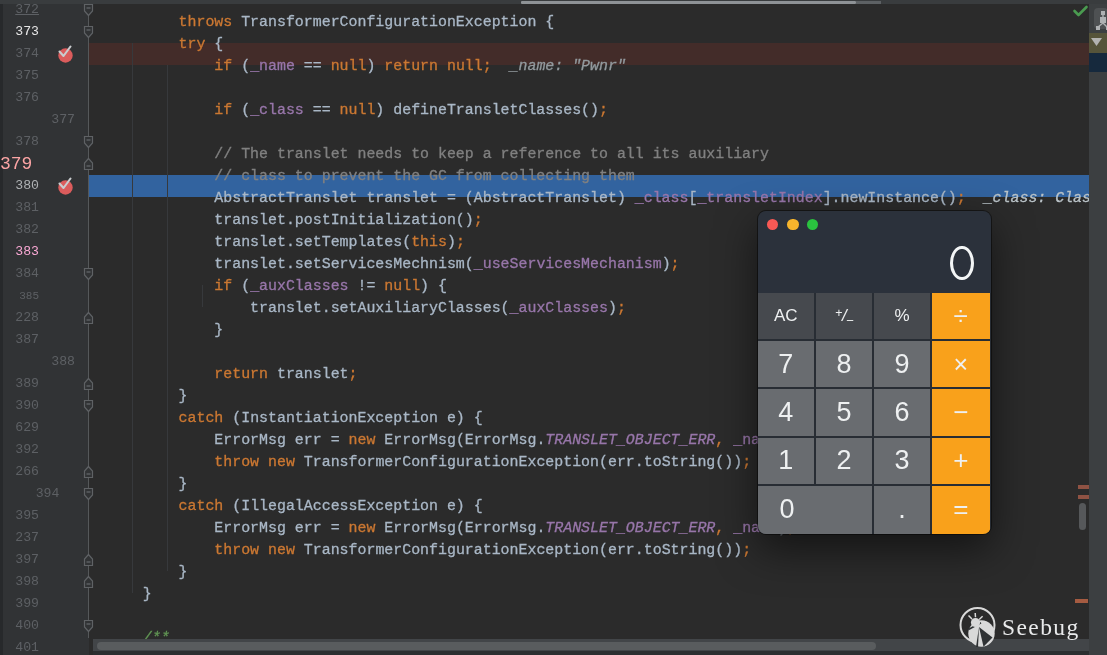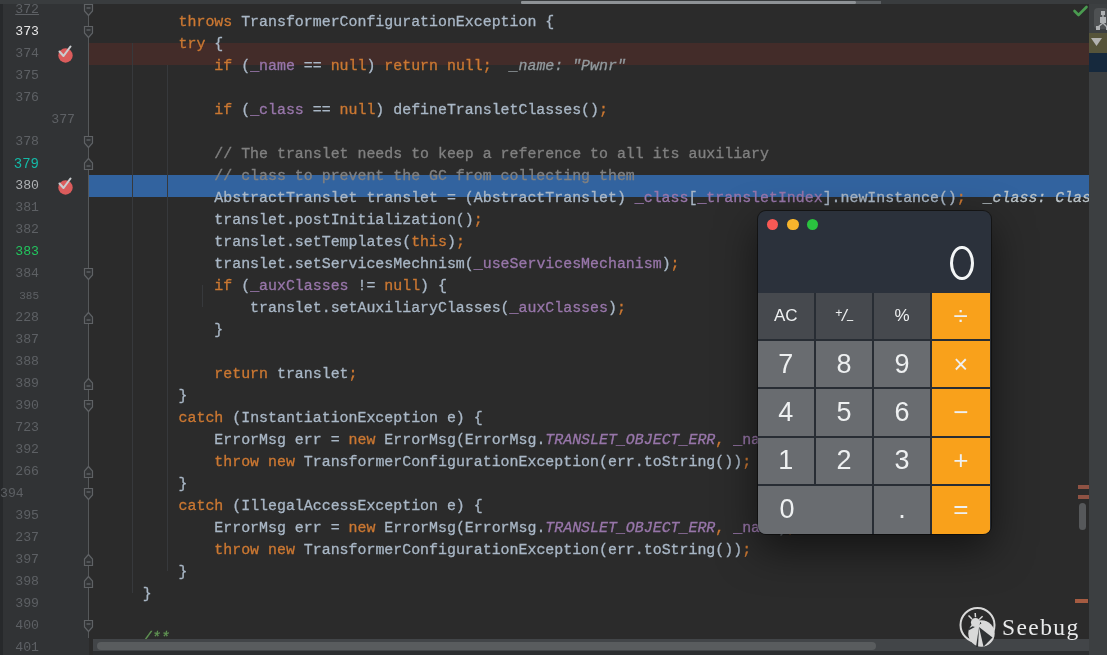--- a/index.html
+++ b/index.html
@@ -23,36 +23,36 @@
 <div class="abs" style="left:88px;top:175px;width:1001px;height:22px;background:#32639f;"></div>
 
 <div class="abs" style="left:88px;top:10px;width:1px;height:628px;background:#55585a;"></div>
 <div class="abs" style="left:0;top:-1px;width:39px;height:22px;line-height:22px;font-size:13.2px;text-align:right;color:#5d6064;text-decoration:underline;">372</div>
 <div class="abs" style="left:0;top:21px;width:39px;height:22px;line-height:22px;font-size:13.2px;text-align:right;color:#e5e5e5;">373</div>
 <div class="abs" style="left:0;top:43px;width:39px;height:22px;line-height:22px;font-size:13.2px;text-align:right;color:#5d6064;">374</div>
 <div class="abs" style="left:0;top:65px;width:39px;height:22px;line-height:22px;font-size:13.2px;text-align:right;color:#5d6064;">375</div>
 <div class="abs" style="left:0;top:87px;width:39px;height:22px;line-height:22px;font-size:13.2px;text-align:right;color:#5d6064;">376</div>
 <div class="abs" style="left:0;top:109px;width:39px;height:22px;line-height:22px;font-size:13.2px;text-align:right;color:#5d6064;margin-left:36px;">377</div>
 <div class="abs" style="left:0;top:131px;width:39px;height:22px;line-height:22px;font-size:13.2px;text-align:right;color:#5d6064;">378</div>
-<div class="abs" style="left:0;top:153px;width:39px;height:22px;line-height:22px;font-size:14px;text-align:right;color:#14b8a6;">379</div>
+<div class="abs" style="left:0;top:153px;width:39px;height:22px;line-height:22px;font-size:18px;text-align:left;color:#fca5a5;">379</div>
 <div class="abs" style="left:0;top:175px;width:39px;height:22px;line-height:22px;font-size:13.2px;text-align:right;color:#aeb1b3;">380</div>
 <div class="abs" style="left:0;top:197px;width:39px;height:22px;line-height:22px;font-size:13.2px;text-align:right;color:#5d6064;">381</div>
 <div class="abs" style="left:0;top:219px;width:39px;height:22px;line-height:22px;font-size:13.2px;text-align:right;color:#5d6064;">382</div>
-<div class="abs" style="left:0;top:241px;width:39px;height:22px;line-height:22px;font-size:13.2px;text-align:right;color:#22c55e;">383</div>
+<div class="abs" style="left:0;top:241px;width:39px;height:22px;line-height:22px;font-size:13.2px;text-align:right;color:#f9a8d4;">383</div>
 <div class="abs" style="left:0;top:263px;width:39px;height:22px;line-height:22px;font-size:13.2px;text-align:right;color:#5d6064;">384</div>
 <div class="abs" style="left:0;top:285px;width:39px;height:22px;line-height:22px;font-size:11px;text-align:right;color:#5d6064;">385</div>
 <div class="abs" style="left:0;top:307px;width:39px;height:22px;line-height:22px;font-size:13.2px;text-align:right;color:#5d6064;">228</div>
 <div class="abs" style="left:0;top:329px;width:39px;height:22px;line-height:22px;font-size:13.2px;text-align:right;color:#5d6064;">387</div>
-<div class="abs" style="left:0;top:351px;width:39px;height:22px;line-height:22px;font-size:13.2px;text-align:right;color:#5d6064;">388</div>
+<div class="abs" style="left:0;top:351px;width:39px;height:22px;line-height:22px;font-size:13.2px;text-align:right;color:#5d6064;padding-left:36px;">388</div>
 <div class="abs" style="left:0;top:373px;width:39px;height:22px;line-height:22px;font-size:13.2px;text-align:right;color:#5d6064;">389</div>
 <div class="abs" style="left:0;top:395px;width:39px;height:22px;line-height:22px;font-size:13.2px;text-align:right;color:#5d6064;">390</div>
-<div class="abs" style="left:0;top:417px;width:39px;height:22px;line-height:22px;font-size:13.2px;text-align:right;color:#5d6064;">723</div>
+<div class="abs" style="left:0;top:417px;width:39px;height:22px;line-height:22px;font-size:13.2px;text-align:right;color:#5d6064;">629</div>
 <div class="abs" style="left:0;top:439px;width:39px;height:22px;line-height:22px;font-size:13.2px;text-align:right;color:#5d6064;">392</div>
 <div class="abs" style="left:0;top:461px;width:39px;height:22px;line-height:22px;font-size:13.2px;text-align:right;color:#5d6064;">266</div>
-<div class="abs" style="left:0;top:483px;width:39px;height:22px;line-height:22px;font-size:13.2px;text-align:left;color:#5d6064;">394</div>
+<div class="abs" style="left:0;top:483px;width:39px;height:22px;line-height:22px;font-size:13.2px;text-align:center;color:#5d6064;padding-left:28px;">394</div>
 <div class="abs" style="left:0;top:505px;width:39px;height:22px;line-height:22px;font-size:13.2px;text-align:right;color:#5d6064;">395</div>
 <div class="abs" style="left:0;top:527px;width:39px;height:22px;line-height:22px;font-size:13.2px;text-align:right;color:#5d6064;">237</div>
 <div class="abs" style="left:0;top:549px;width:39px;height:22px;line-height:22px;font-size:13.2px;text-align:right;color:#5d6064;">397</div>
 <div class="abs" style="left:0;top:571px;width:39px;height:22px;line-height:22px;font-size:13.2px;text-align:right;color:#5d6064;">398</div>
 <div class="abs" style="left:0;top:593px;width:39px;height:22px;line-height:22px;font-size:13.2px;text-align:right;color:#5d6064;">399</div>
 <div class="abs" style="left:0;top:615px;width:39px;height:22px;line-height:22px;font-size:13.2px;text-align:right;color:#5d6064;">400</div>
 <div class="abs" style="left:0;top:637px;width:39px;height:22px;line-height:22px;font-size:13.2px;text-align:right;color:#5d6064;">401</div>
 <div class="abs" style="left:131.5px;top:43px;width:1px;height:550px;background:#37393c;"></div>
 <div class="abs" style="left:166.5px;top:65px;width:1px;height:506px;background:#37393c;"></div>
 <div class="abs" style="left:202px;top:285px;width:1px;height:22px;background:#37393c;"></div>

